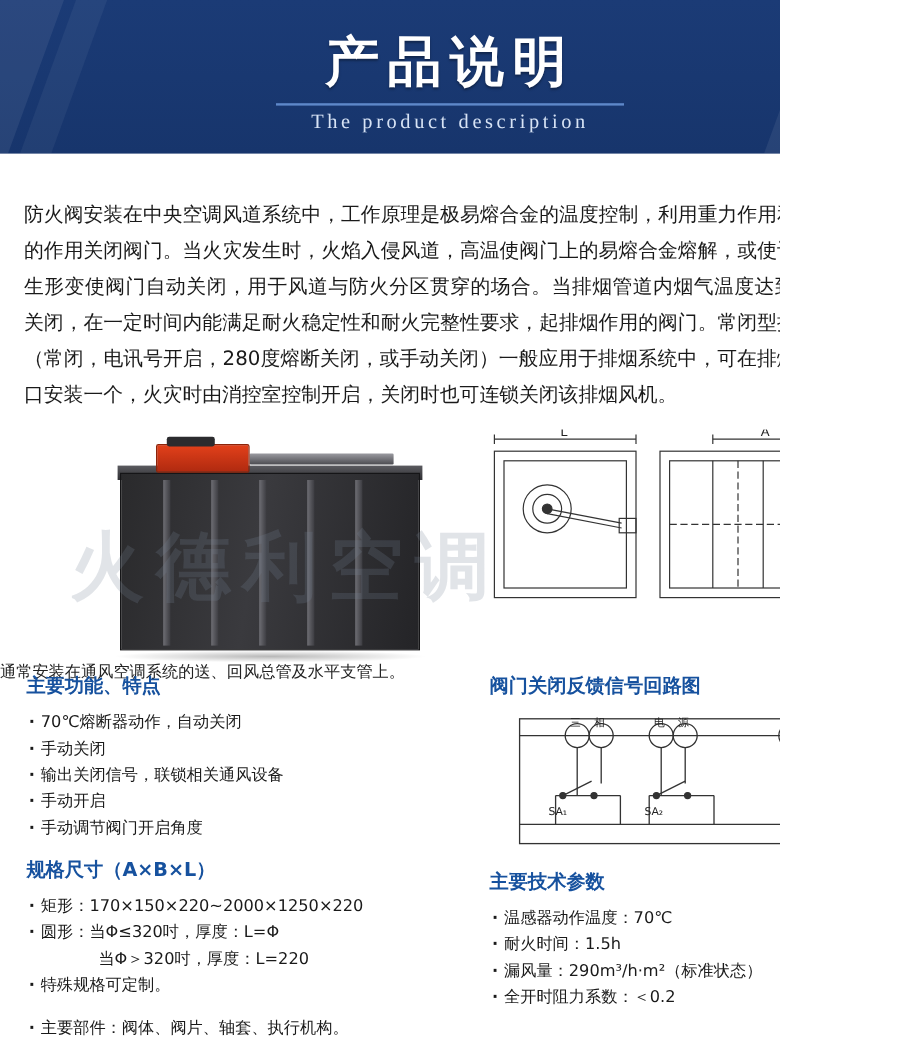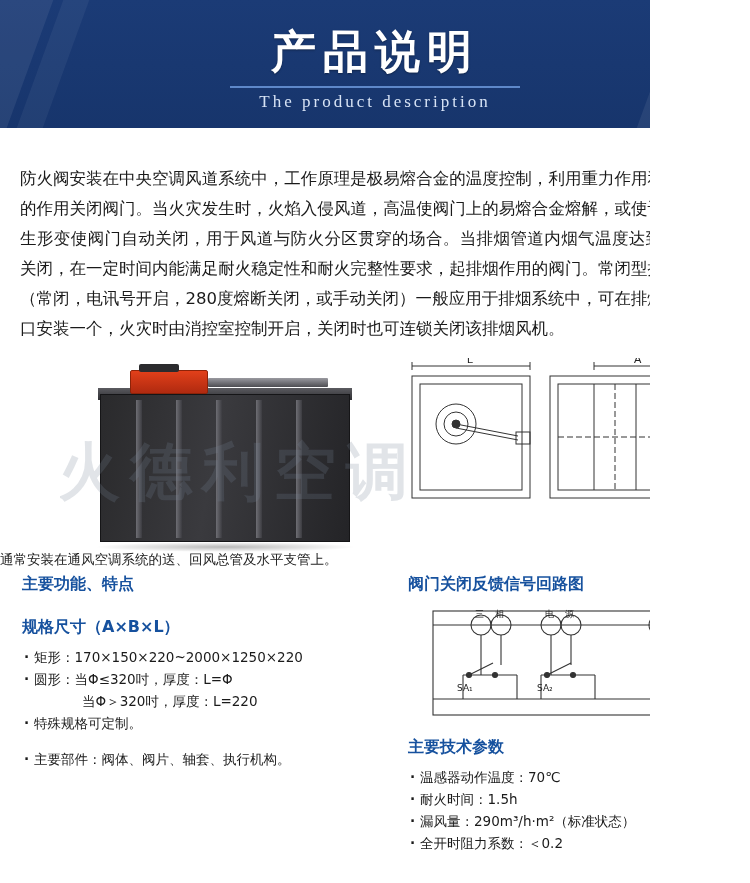--- a/index.html
+++ b/index.html
@@ -171,21 +171,21 @@
     left: 0; width: 750px;
     text-align: left;
     font-size: 13.5px;
     color: #222;
     font-family: "DejaVu Sans", "Liberation Sans", sans-serif;
   }
 
   
   .cols {
     position: relative;
-    margin-top: 16px;
+    margin-top: 4px;
     width: 750px;
     height: 300px;
   }
   .col-left {
     position: absolute;
     left: 22px; top: 0;
     width: 370px;
   }
   .col-right {
     position: absolute;
@@ -303,20 +303,27 @@
     </div>
 
     <div class="watermark">火德利空调</div>
     <div class="fig-caption">通常安装在通风空调系统的送、回风总管及水平支管上。</div>
   </div>
 
   <div class="cols">
 
     <div class="col-left">
       <div class="sec-title">主要功能、特点</div>
+      <ul class="bullets">
+        <li>70℃熔断器动作，自动关闭</li>
+        <li>手动关闭</li>
+        <li>输出关闭信号，联锁相关通风设备</li>
+        <li>手动开启</li>
+        <li>手动调节阀门开启角度</li>
+      </ul>
 
       <div class="gap"></div>
 
       <div class="sec-title">规格尺寸（A×B×L）</div>
       <ul class="bullets">
         <li>矩形：170×150×220~2000×1250×220</li>
         <li>圆形：当Φ≤320吋，厚度：L=Φ</li>
         <li class="indent">当Φ＞320吋，厚度：L=220</li>
         <li>特殊规格可定制。</li>
       </ul>

